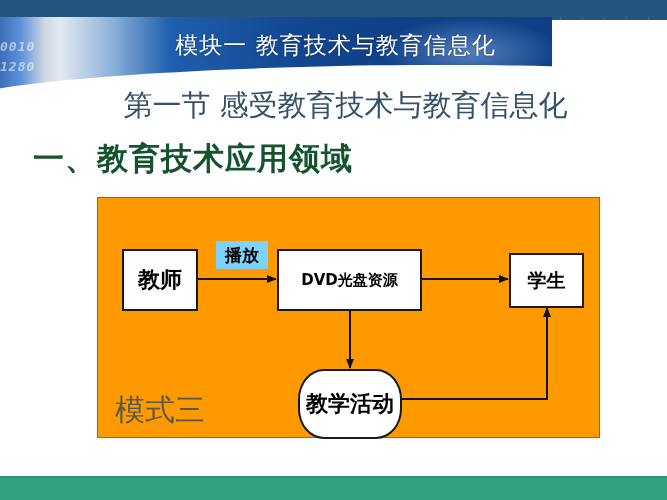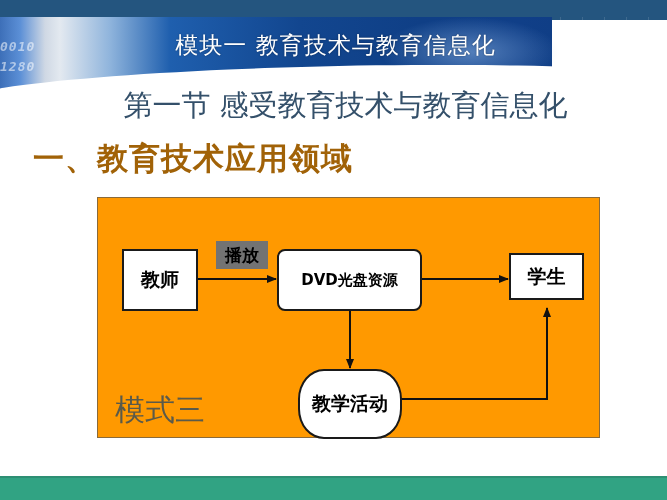--- a/index.html
+++ b/index.html
@@ -43,34 +43,34 @@
       color: #ffffff; font-size: 23px; letter-spacing: 1px;
       text-shadow: 0 0 2px rgba(0,0,0,0.4);
     }
     .section-title {
       position: absolute; left: 0; top: 86px; width: 667px; text-align: center;
       font-family: "DejaVu Serif", serif; font-size: 29px; color: #34506a;
       padding-left: 12px;
     }
     .heading {
       position: absolute; left: 33px; top: 138px;
-      font-size: 31px; font-weight: bold; color: #a16207; letter-spacing: 1px;
+      font-size: 31px; font-weight: bold; color: #14532d; letter-spacing: 1px;
     }
     .diagram {
       position: absolute; left: 97px; top: 197px; width: 503px; height: 241px;
       background: #ff9900; border: 1px solid #8a6a3a; box-sizing: border-box;
     }
     .node {
       position: absolute; background: #ffffff; border: 2px solid #1a1a1a; box-sizing: border-box;
       display: flex; align-items: center; justify-content: center;
-      font-weight: bold; color: #000000; font-size: 19px;
+      font-weight: bold; color: #000000; font-size: 22px;
     }
     .node.rounded { border-radius: 26px / 30px; }
     .edge-label {
-      position: absolute; background: #737373;
+      position: absolute; background: #7dd3fc;
       font-weight: bold; font-size: 17px; color: #000;
       display: flex; align-items: center; justify-content: center;
     }
     .mode-label {
       position: absolute; left: 6px; top: 192px;
       font-family: "DejaVu Serif", serif; font-size: 30px; color: #5a5a4a; margin-left: 11px;
     }
     svg.edges { position: absolute; left: 0; top: 0; }
     .footer {
       position: absolute; left: 0; top: 476px; width: 667px; height: 24px;
@@ -115,25 +115,25 @@
 
     <polyline points="303,201 449,201 449,110" fill="none" stroke="#111" stroke-width="2" marker-end="url(#arrow)"></polyline>
   </svg>
 
   <div class="node" style="left:24px; top:51px; width:76px; height:62px;">
     <span>教师</span>
   </div>
 
   <div class="edge-label" style="left:118px; top:43px; width:52px; height:28px;">播放</div>
 
-  <div class="node" style="left:179px; top:51px; width:145px; height:62px; font-size:15px;border-radius:8px;">
+  <div class="node" style="left:179px; top:51px; width:145px; height:62px; font-size:15px;">
     <span>DVD光盘资源</span>
   </div>
 
-  <div class="node" style="left:411px; top:55px; width:75px; height:47px; font-size:19px;">
+  <div class="node" style="left:411px; top:55px; width:75px; height:55px; font-size:19px;">
     <span>学生</span>
   </div>
 
   <div class="node rounded" style="left:200px; top:171px; width:104px; height:70px;">
     <span>教学活动</span>
   </div>
 
   <div class="mode-label">模式三</div>
 </div>
 

